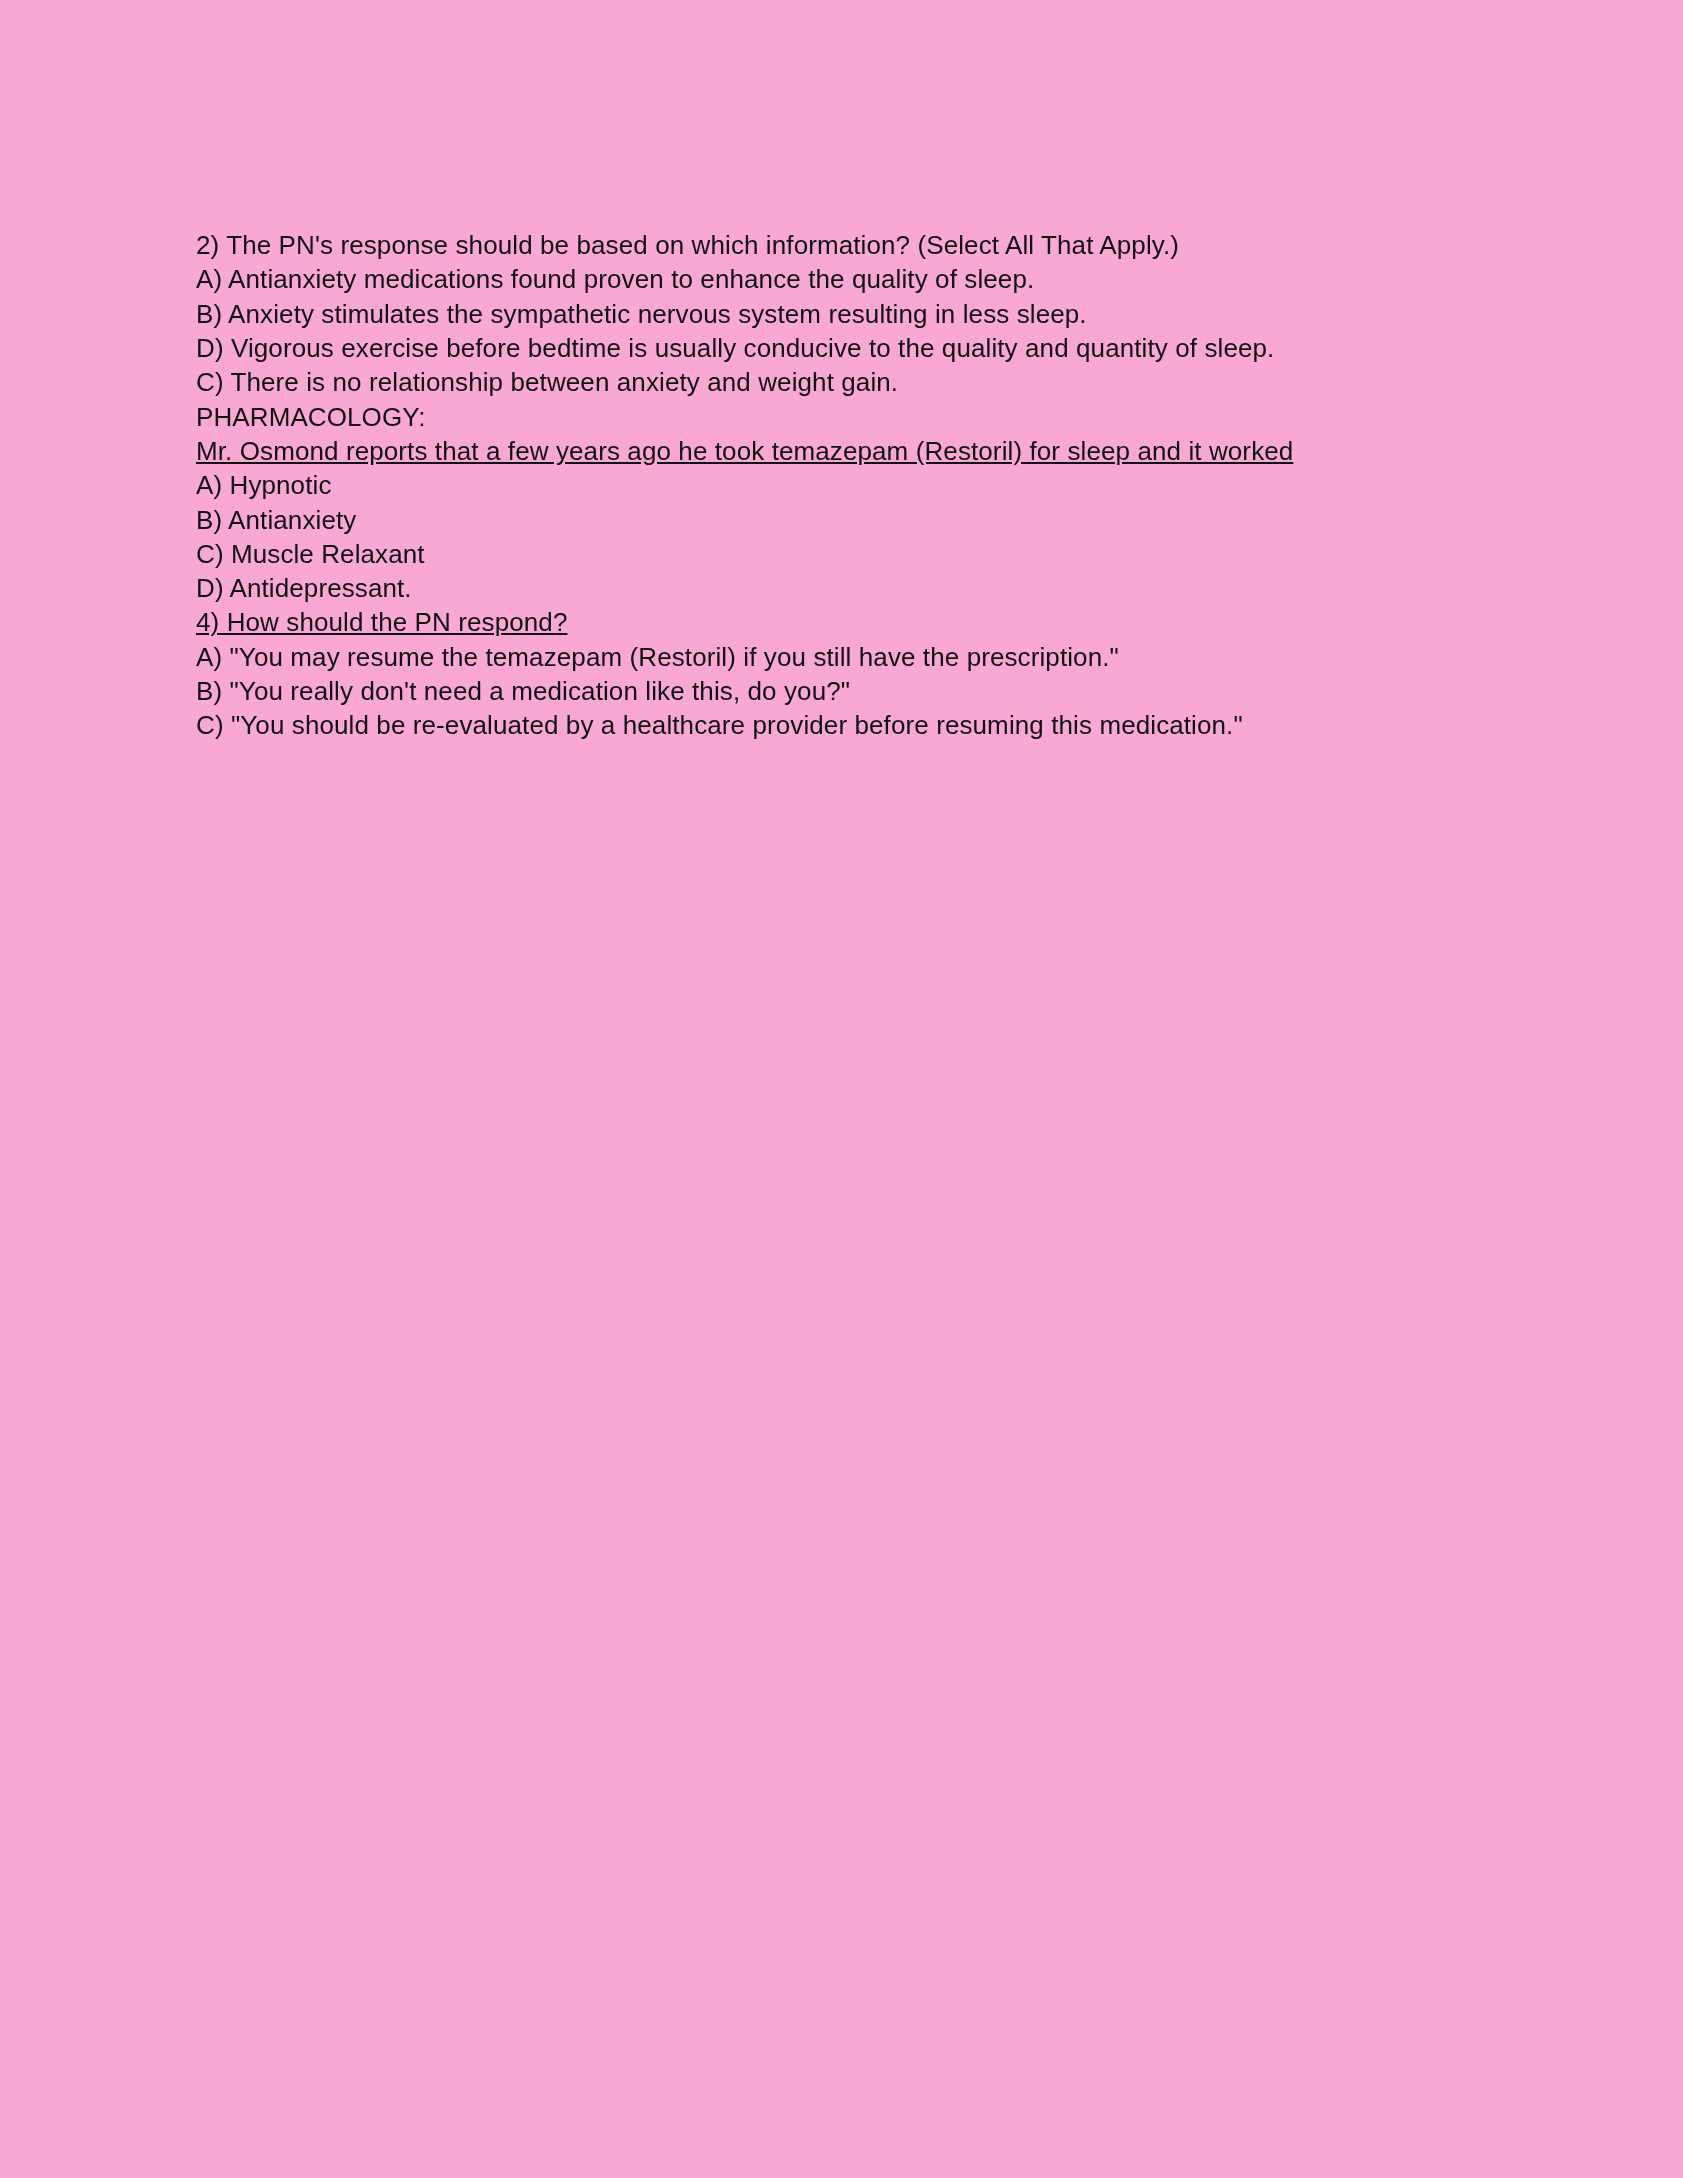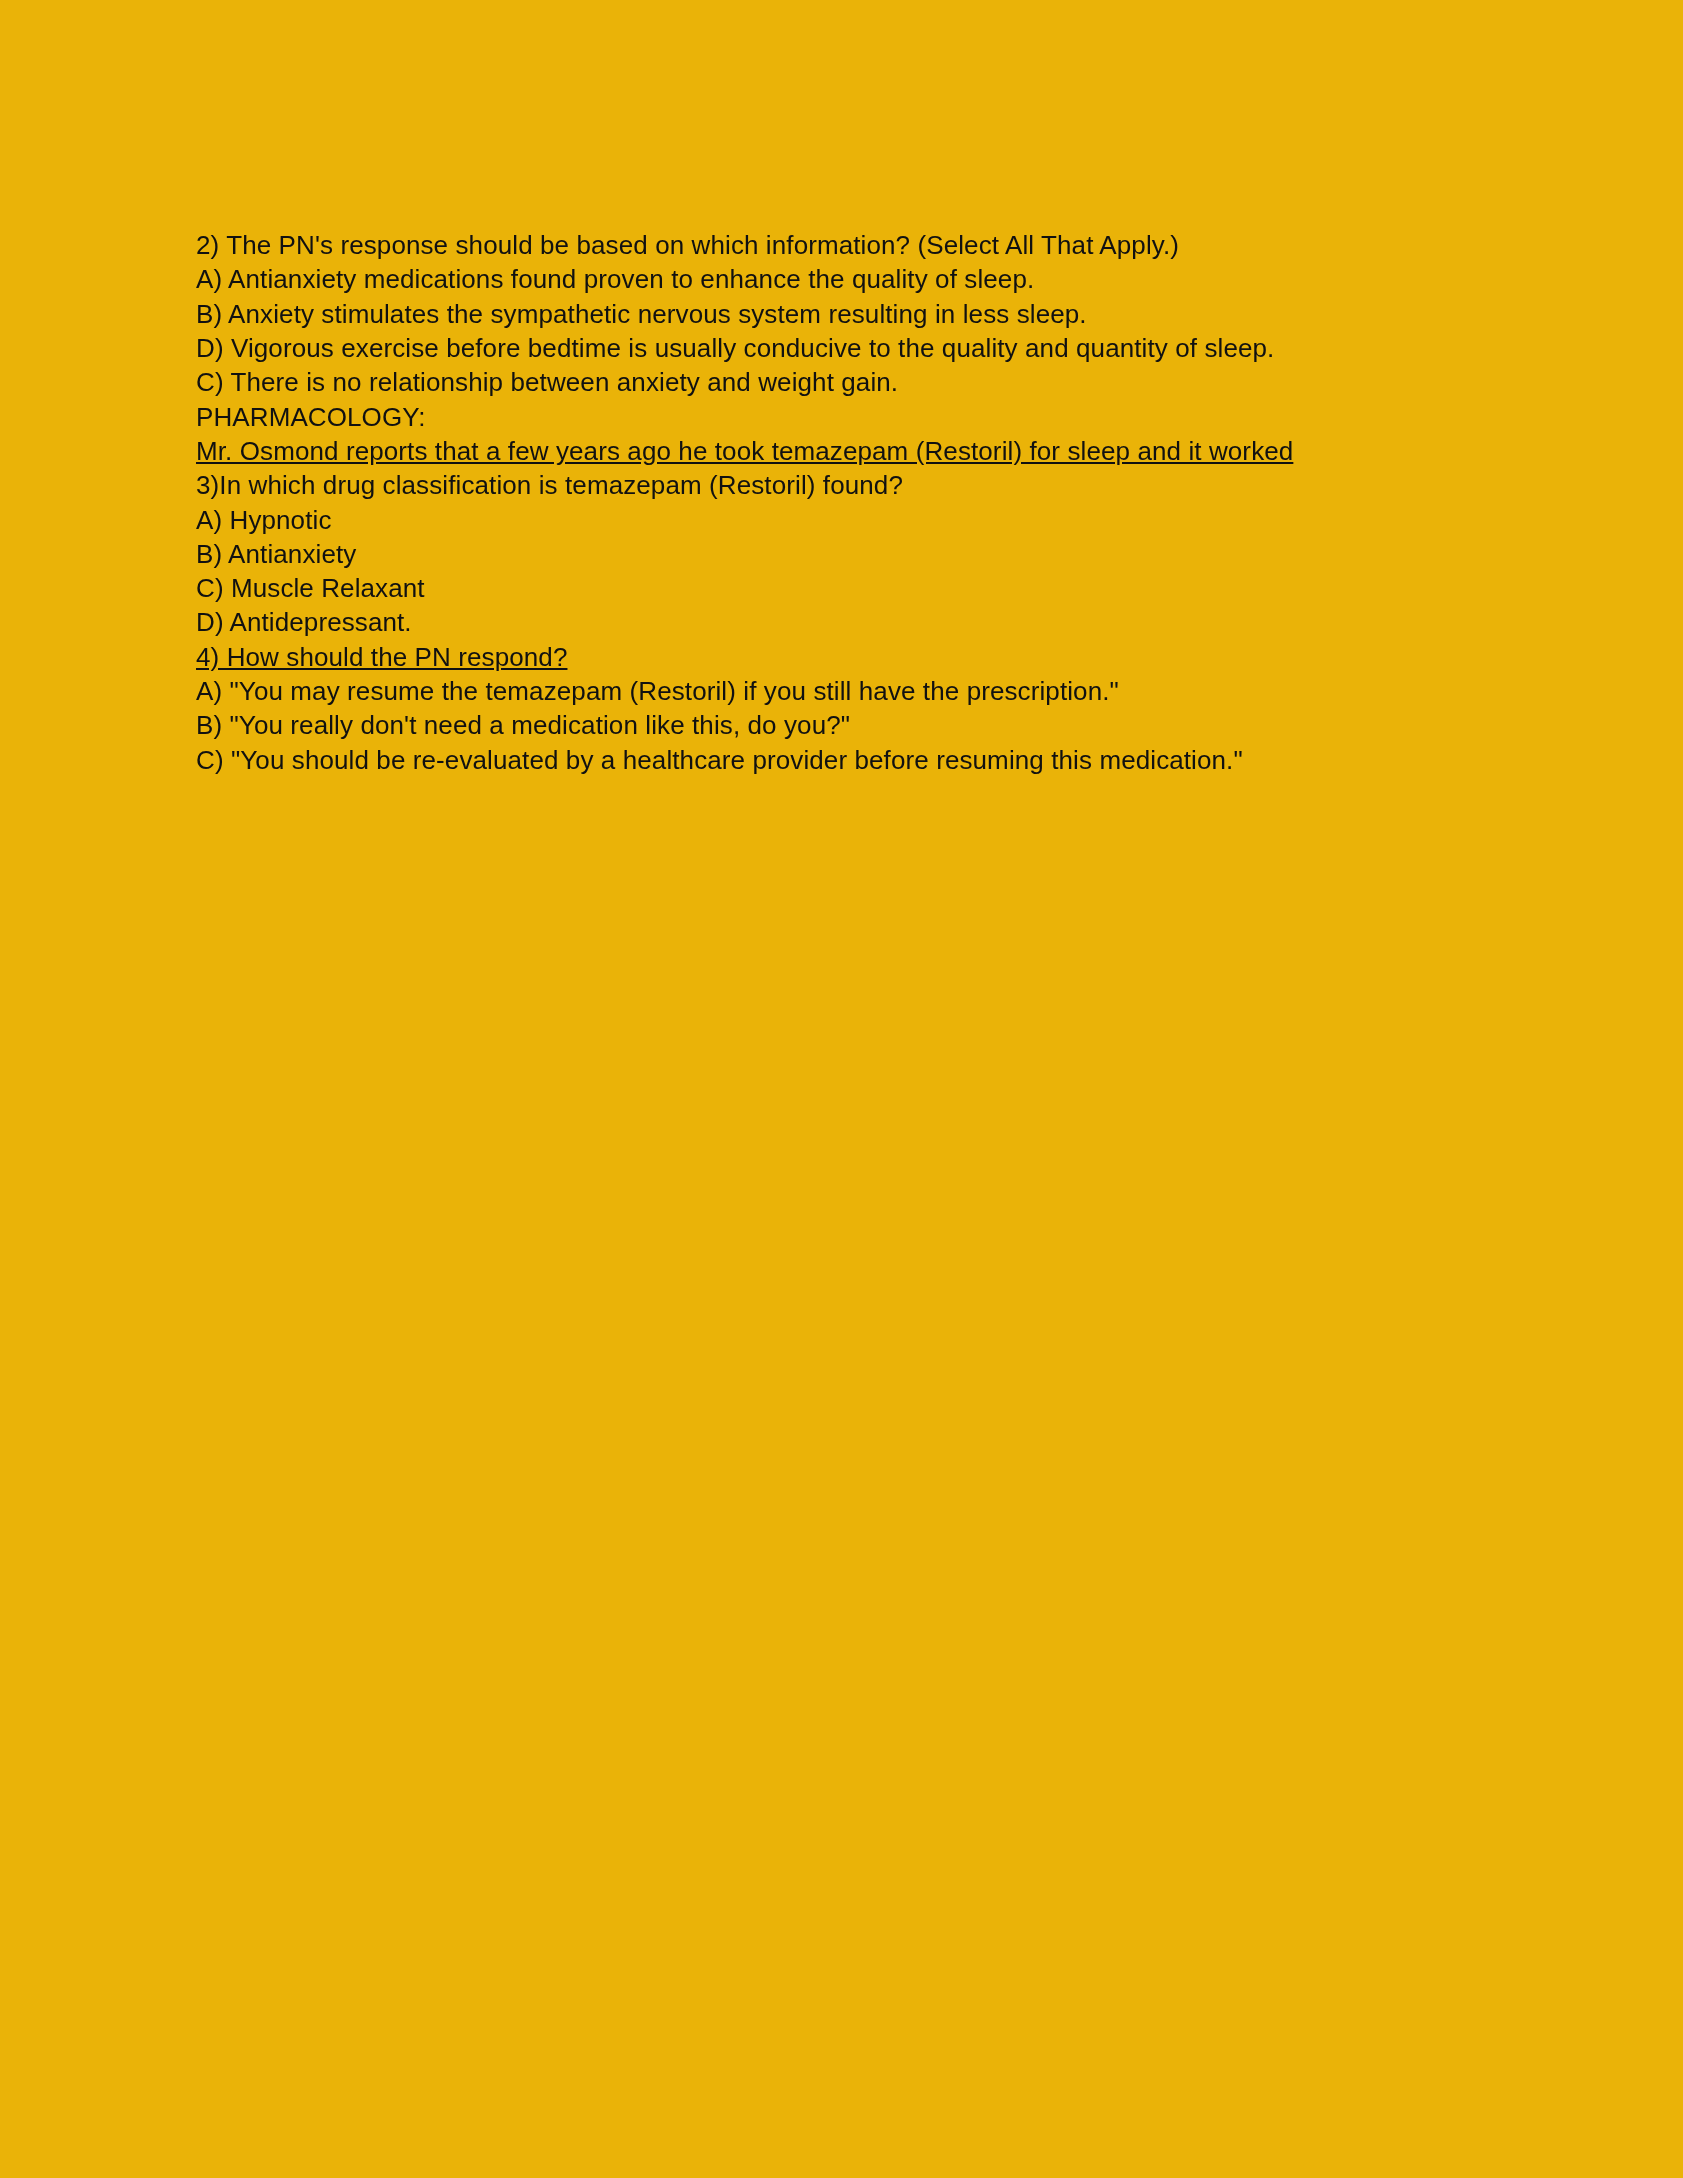--- a/index.html
+++ b/index.html
@@ -10,21 +10,21 @@
   body {
     width: 1683px;
     height: 2178px;
     font-family: "Liberation Serif", serif;
     color: #000000;
   }
   .page {
     position: relative;
     width: 1683px;
     height: 2178px;
-    background: #eab308;
+    background: #f9a8d4;
     box-sizing: border-box;
     padding: 228px 188px 0 196px;
   }
   .doc-body {
     width: 1277px;
   }
   p.line {
     margin: 0;
     font-family: "Liberation Sans", sans-serif;
     font-size: 26px;
@@ -50,21 +50,20 @@
 
     <p class="line gap-q">2) The PN's response should be based on which information? (Select All That Apply.)</p>
     <p class="line gap-sm">A) Antianxiety medications found proven to enhance the quality of sleep.</p>
     <p class="line gap-xl">B) Anxiety stimulates the sympathetic nervous system resulting in less sleep.</p>
     <p class="line gap-md">D) Vigorous exercise before bedtime is usually conducive to the quality and quantity of sleep.</p>
     <p class="line gap-md">C) There is no relationship between anxiety and weight gain.</p>
 
     <p class="line gap-xxl section-head">PHARMACOLOGY:</p>
     <p class="line tight">Mr. Osmond reports that a few years ago he took temazepam (Restoril) for sleep and it worked</p>
 
-    <p class="line gap-md">3)In which drug classification is temazepam (Restoril) found?</p>
     <p class="line gap-sm">A) Hypnotic</p>
     <p class="line gap-sm">B) Antianxiety</p>
     <p class="line gap-sm">C) Muscle Relaxant</p>
     <p class="line gap-sm">D) Antidepressant.</p>
 
     <p class="line tight">4) How should the PN respond?</p>
     <p class="line gap-sm">A) "You may resume the temazepam (Restoril) if you still have the prescription."</p>
     <p class="line gap-lg">B) "You really don't need a medication like this, do you?"</p>
     <p class="line gap-lg">C) "You should be re-evaluated by a healthcare provider before resuming this medication."</p>
 

